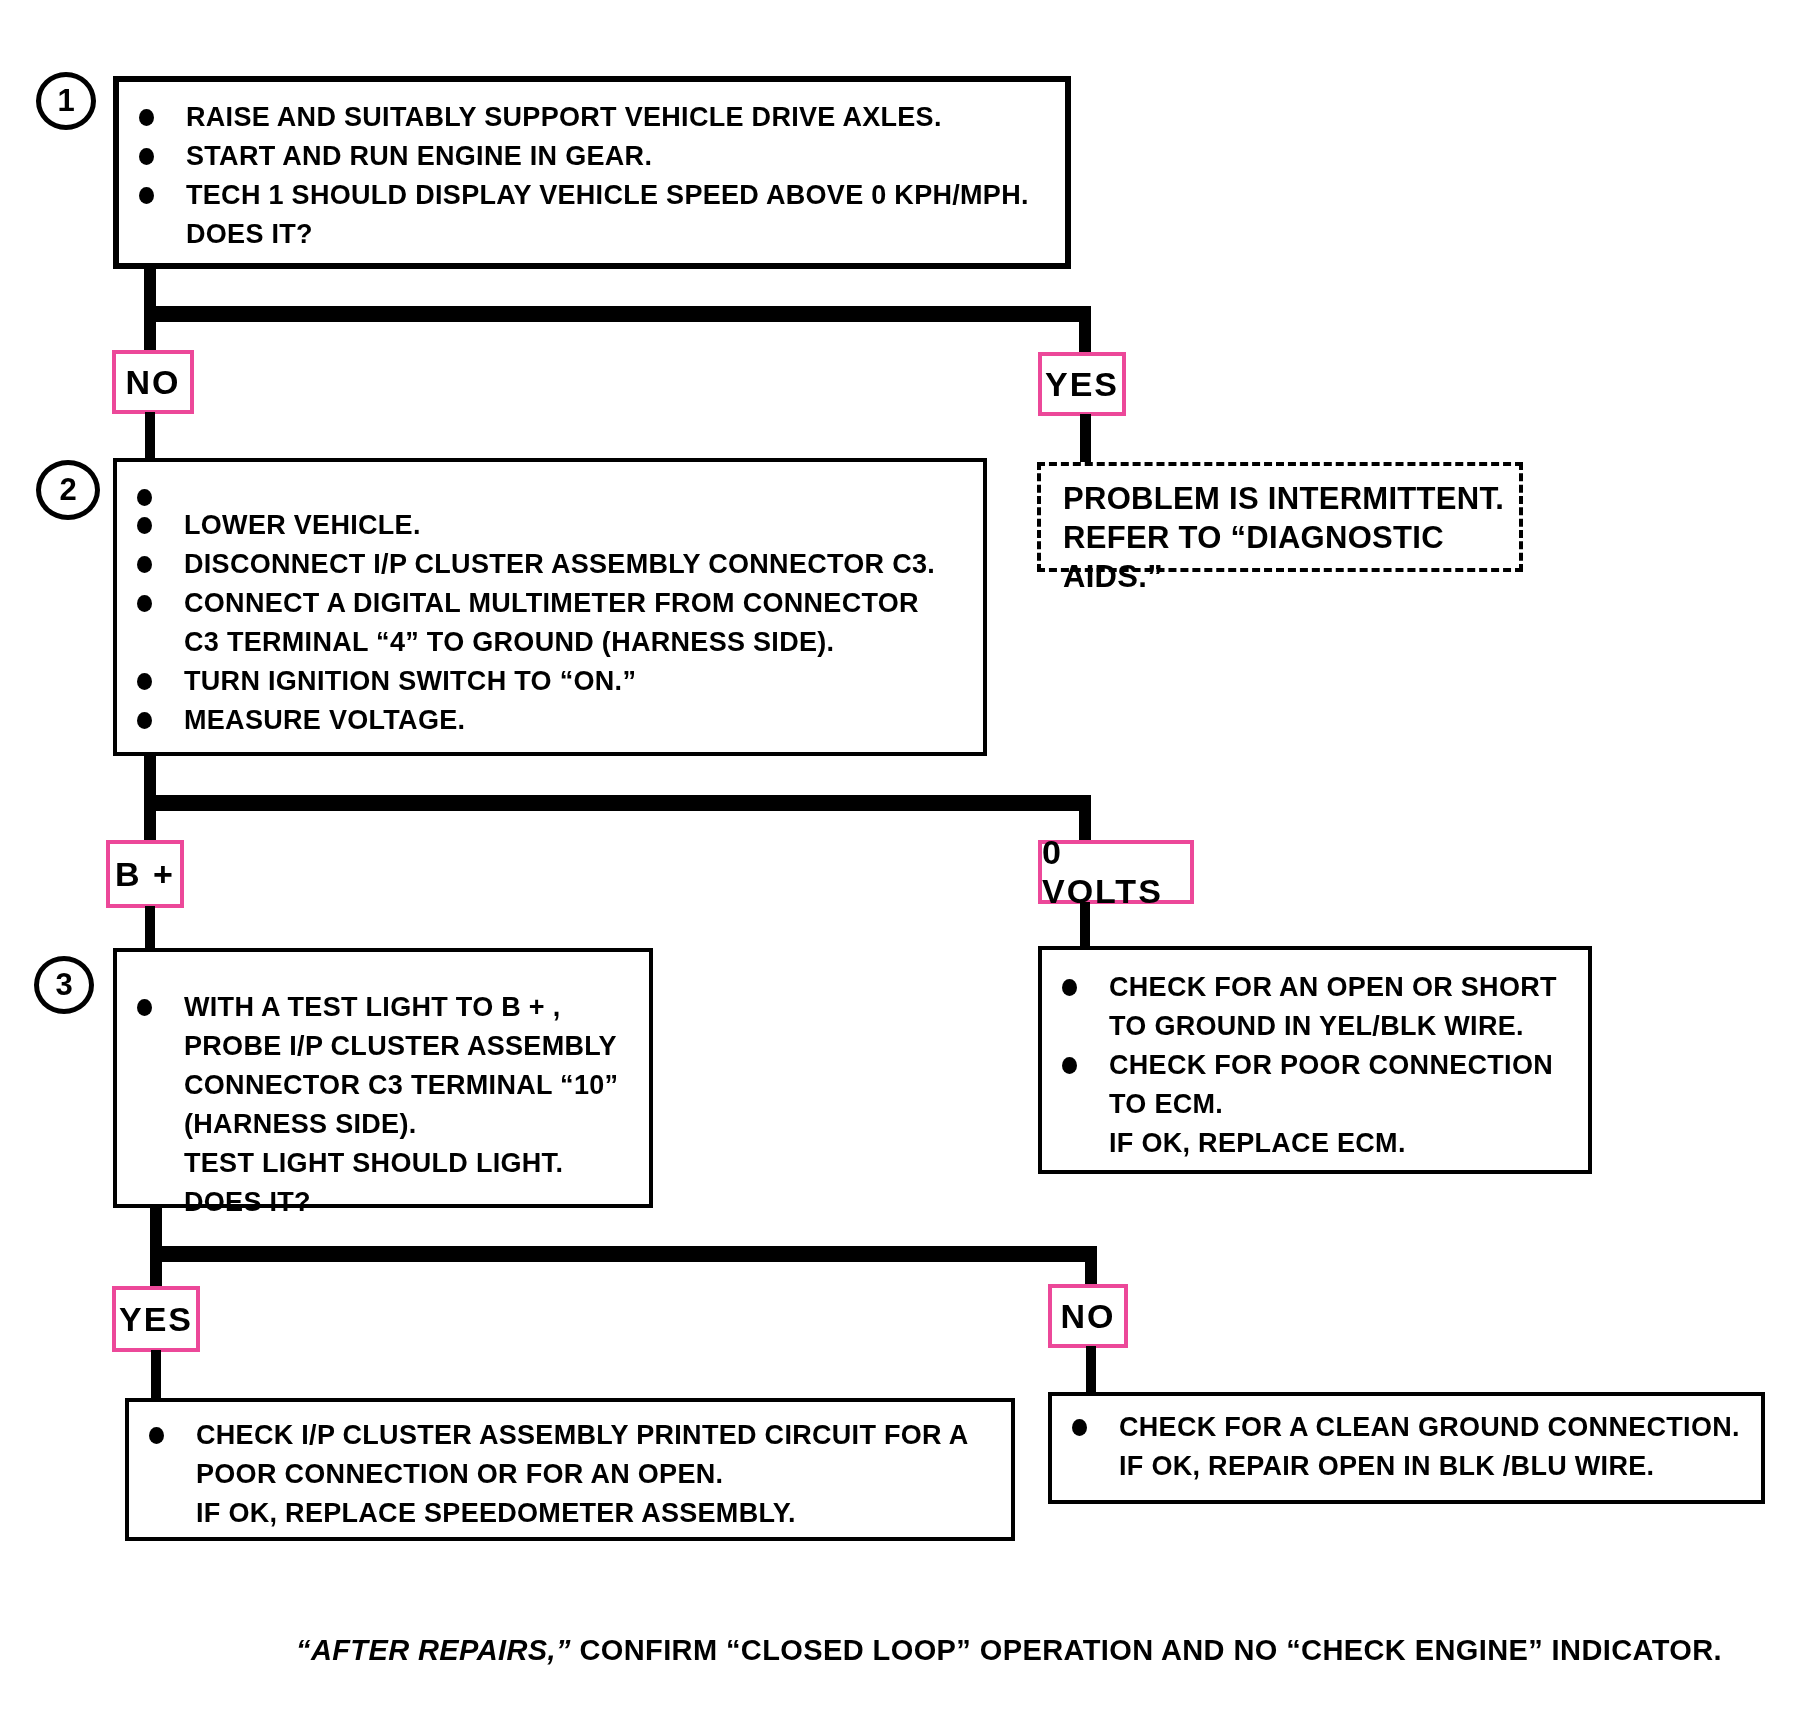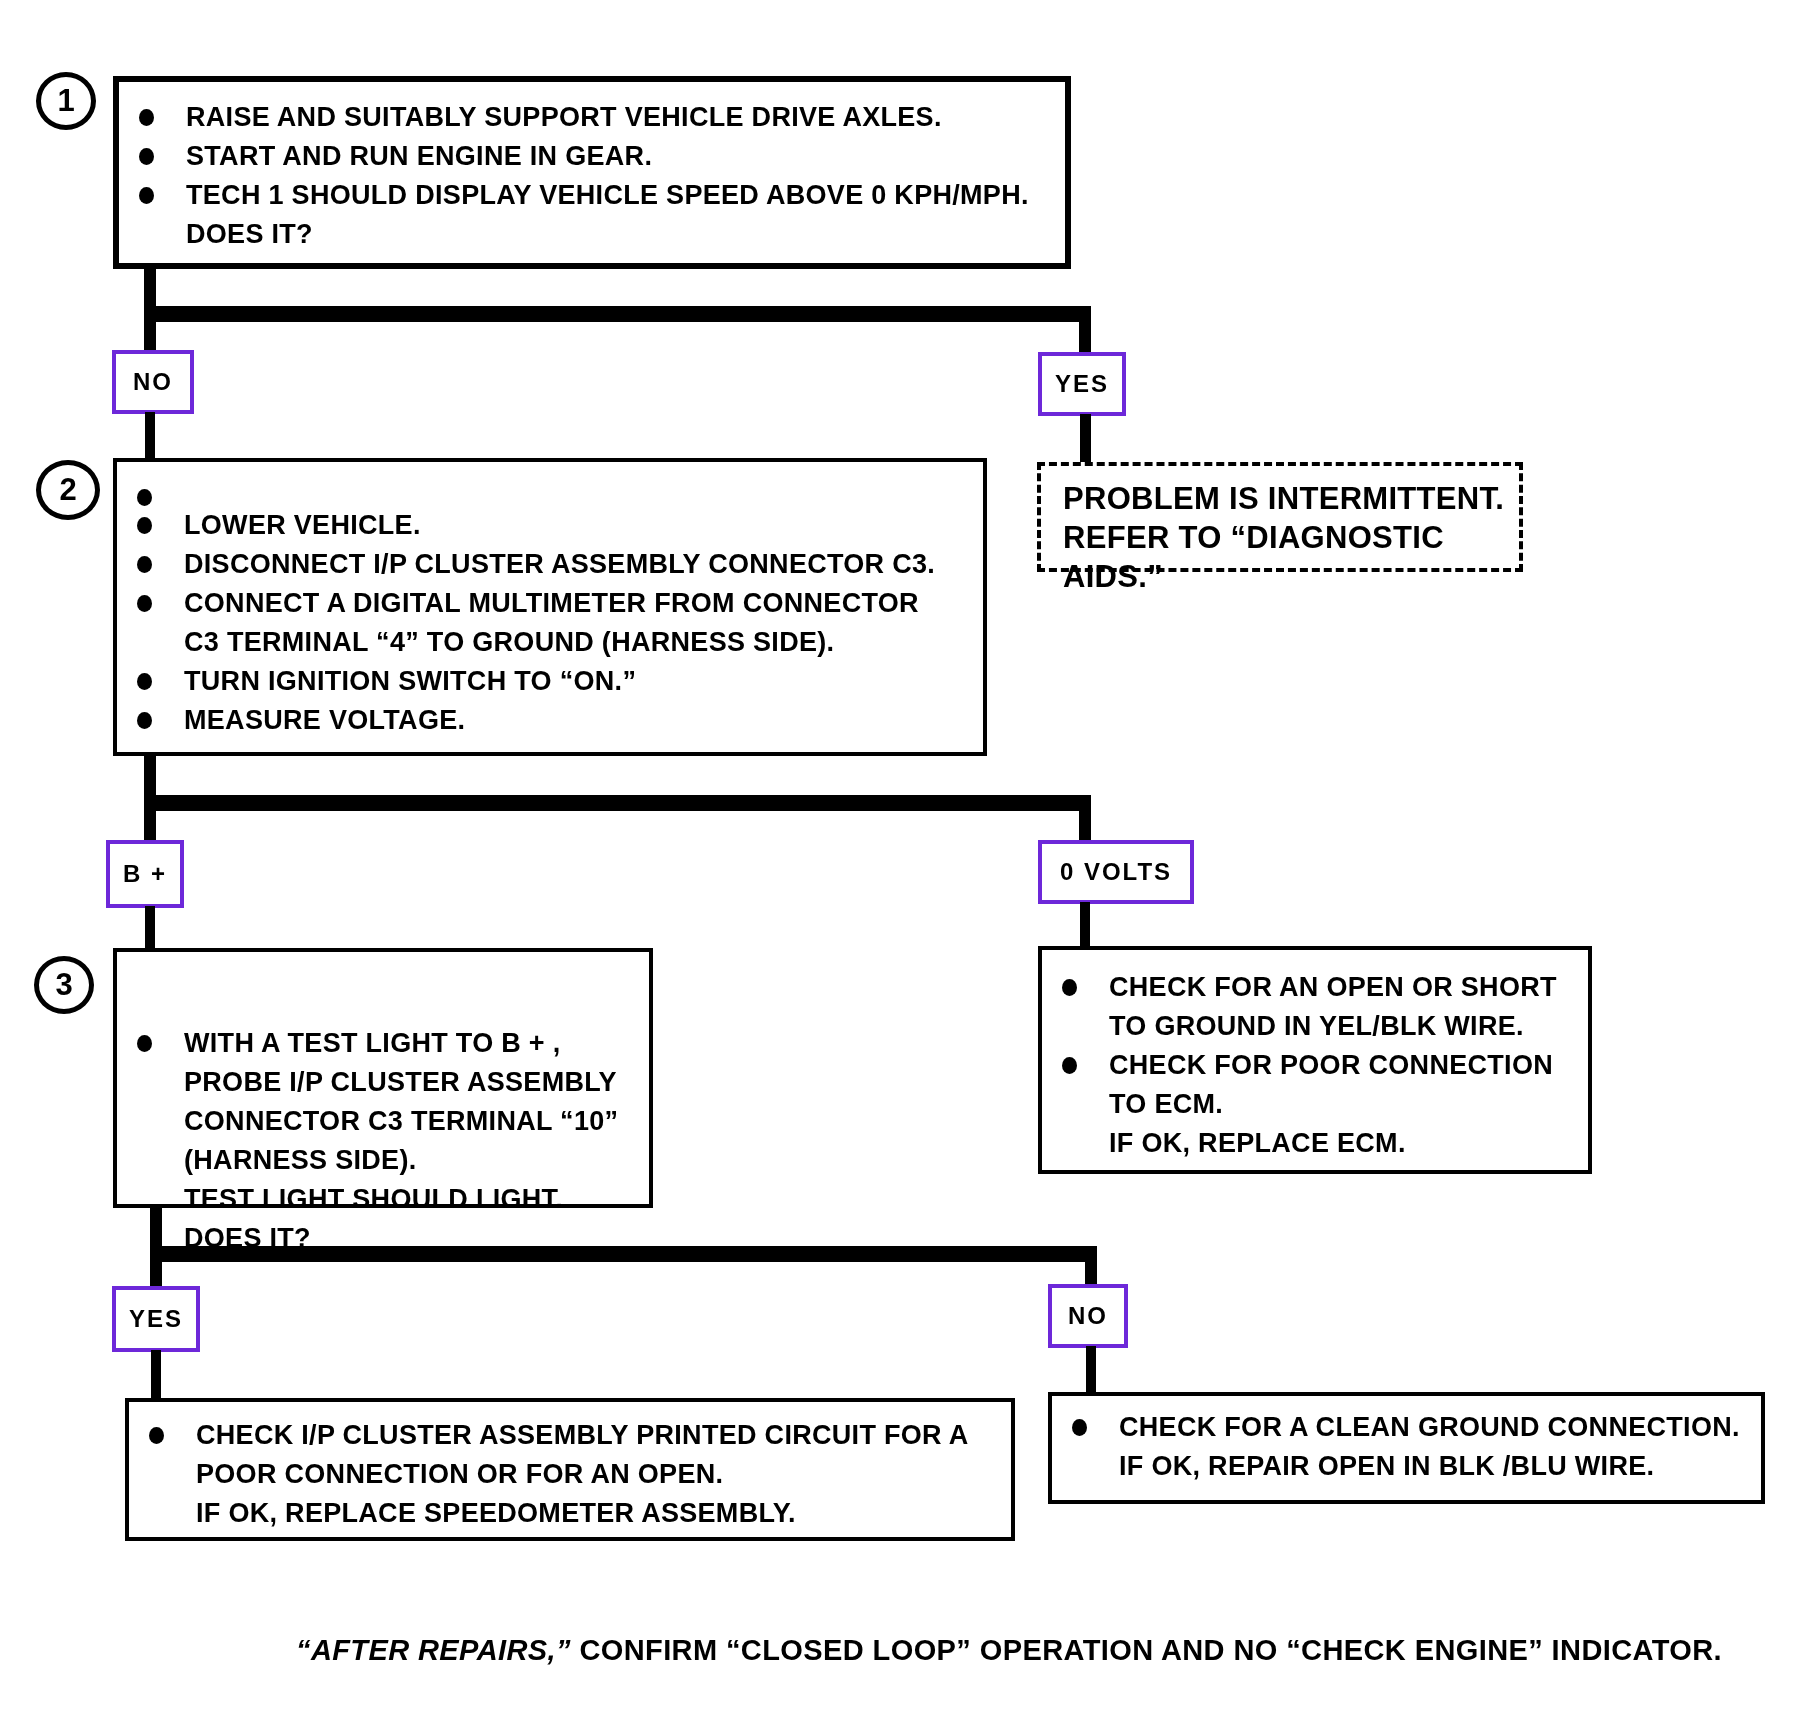--- a/index.html
+++ b/index.html
@@ -16,23 +16,23 @@
   .bullets{padding:16px 14px 0 20px;}
   .bullet-row{display:flex;align-items:flex-start;}
   .bullet-dot{
     flex:0 0 auto;width:15px;height:17px;border-radius:50%;background:#000;
     margin:11px 32px 0 0;
   }
   .bullet-text{
     font-size:27px;line-height:39px;white-space:pre-line;letter-spacing:.3px;
   }
   .label-box{
-    position:absolute;border:4px solid #6d28d9;background:#fff;box-sizing:border-box;
+    position:absolute;border:4px solid #ec4899;background:#fff;box-sizing:border-box;
     display:flex;align-items:center;justify-content:center;
-    font-size:24px;letter-spacing:2px;
+    font-size:34px;letter-spacing:2px;
   }
   .circle{
     position:absolute;border:5px solid #000;border-radius:50%;background:#fff;
     box-sizing:border-box;display:flex;align-items:center;justify-content:center;
     font-size:31px;
   }
   .vline,.hline{position:absolute;background:#000;}
   .note-text{
     position:absolute;font-size:31px;line-height:39px;white-space:pre-line;
     letter-spacing:.3px;
@@ -132,21 +132,21 @@
     <span>B +</span>
   </div>
   <div class="label-box" style="left:1038px;top:840px;width:156px;height:64px;">
     <span>0 VOLTS</span>
   </div>
 
   <div class="vline" style="left:145px;top:906px;width:10px;height:42px;"></div>
   <div class="vline" style="left:1080px;top:902px;width:10px;height:44px;"></div>
 
   <div class="box" style="left:113px;top:948px;width:540px;height:260px;">
-    <div class="bullets" style="padding-top:36px;margin-top:36px;">
+    <div class="bullets" style="padding-top:36px;">
         <div class="bullet-row">
         <span class="bullet-dot"></span>
         <div class="bullet-text">WITH A TEST LIGHT TO B + ,
 PROBE I/P CLUSTER ASSEMBLY
 CONNECTOR C3 TERMINAL “10”
 (HARNESS SIDE).
 TEST LIGHT SHOULD LIGHT.
 DOES IT?</div>
       </div>
       </div>

